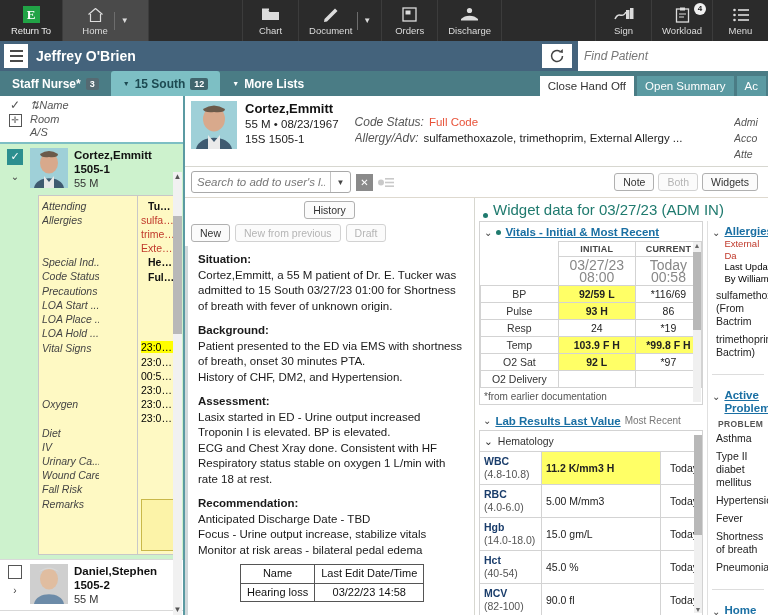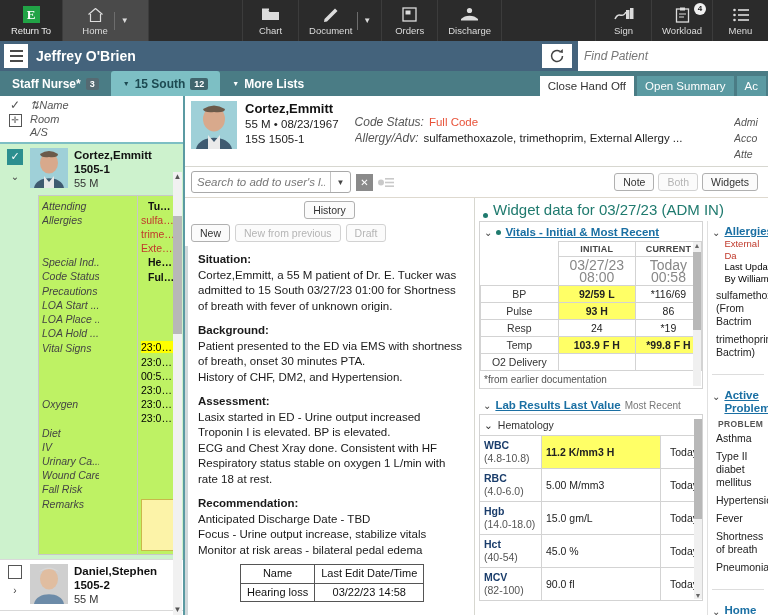--- a/index.html
+++ b/index.html
@@ -125,21 +125,21 @@
   .pcard-body { flex: 1; padding: 4px 4px 4px 0; min-width: 0; }
   .pcard-top { display: flex; gap: 6px; }
   .pphoto { width: 38px; height: 40px; flex: none; overflow: hidden; background: #8fc6cf; }
   .pinfo { display: flex; flex-direction: column; line-height: 14px; min-width: 0; }
   .pname { font-weight: bold; font-size: 11.5px; color: #111; white-space: nowrap; }
   .proom { font-weight: bold; font-size: 11.5px; color: #111; }
   .page-sex { font-size: 11px; color: #333; }
 
   
   .pdetail {
-    margin: 5px 0 0 8px; background: #bef264; border: 1px solid #c8c8c8;
+    margin: 5px 0 0 8px; background: #fef9c3; border: 1px solid #c8c8c8;
     display: flex; font-size: 10.5px; gap: 36px;
   }
   .pd-labels { width: 62px; flex: none; padding: 3px 2px 3px 3px; }
   .pd-labels div { font-style: italic; color: #444; line-height: 14.2px; white-space: nowrap; overflow: hidden; }
   .pd-vals { flex: 1; border-left: 1px solid #c8c8c8; padding: 3px 3px; min-width: 0; }
   .pd-vals div { line-height: 14.2px; white-space: nowrap; overflow: hidden; text-overflow: ellipsis; }
   .pd-b { font-weight: bold; color: #111; margin-left: 7px; }
   .pd-allergy { color: #c0392b; }
   .pd-hl { background: #ffff00; }
   .pd-remarks {
@@ -710,20 +710,25 @@
                     <td class="lbl">Resp</td>
                     <td>24</td>
                     <td>*19</td>
                   </tr>
                   <tr>
                     <td class="lbl">Temp</td>
                     <td class="hl">103.9 F H</td>
                     <td class="hl">*99.8 F H</td>
                   </tr>
                   <tr>
+                    <td class="lbl">O2 Sat</td>
+                    <td class="hl">92 L</td>
+                    <td>*97</td>
+                  </tr>
+                  <tr>
                     <td class="lbl" style="line-height:12px;">O2 Delivery</td>
                     <td></td>
                     <td></td>
                   </tr>
                 </tbody>
                   </table>
                 <div class="foot-note">*from earlier documentation</div>
                 <div class="sbv">
                   <div class="sb-ar">▲</div>
                   <div class="th" style="top:10px;height:78px;"></div>

